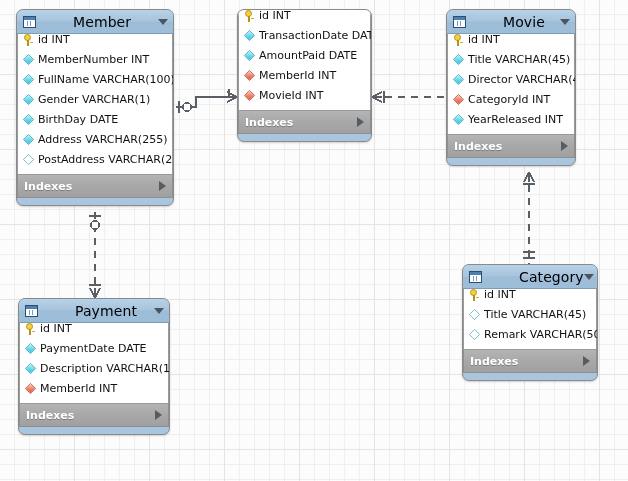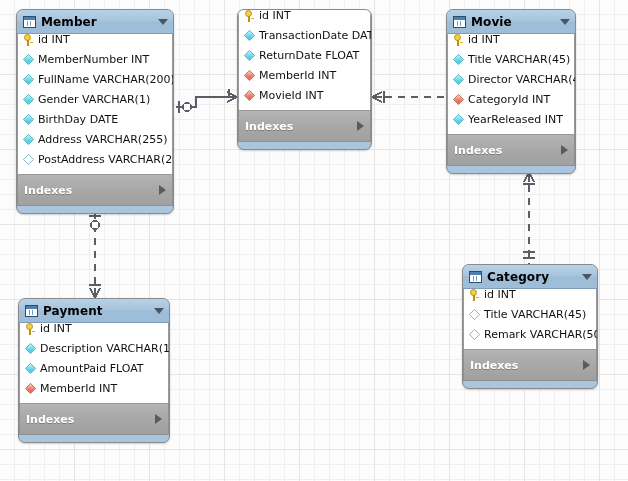--- a/index.html
+++ b/index.html
@@ -51,22 +51,22 @@
   .tbl-icon::before{
     content:"";position:absolute;left:0;right:0;top:0;height:3px;
     background:#4f7fb0;
   }
   .tbl-icon::after{
     content:"";position:absolute;left:3px;top:4px;width:1px;bottom:1px;
     background:#6f9ec6;
     box-shadow:3px 0 0 #6f9ec6;
   }
   .tbl-title{
-    font-size:12px;font-weight:bold;color:#000;
-    letter-spacing:.1px;white-space:nowrap;
+    font-size:14px;font-weight:normal;color:#000;
+    letter-spacing:.1px;white-space:nowrap;margin-left:32px;
   }
   .tbl-caret{
     margin-left:auto;
     width:0;height:0;
     border-left:5px solid transparent;
     border-right:5px solid transparent;
     border-top:6px solid #4b5560;
   }
   .tbl-body{
     background:#ffffff;
@@ -105,21 +105,21 @@
     width:11px;height:11px;
     transform:rotate(45deg) scale(.72);
     box-sizing:border-box;
   }
   .dia-cyan{background:linear-gradient(135deg,#bff4fb 0%,#66d9ec 55%,#2fc2da 100%);border:1px solid #2e93a8;}
   .dia-red{background:linear-gradient(135deg,#ffc9bd 0%,#ef7f69 55%,#d9563c 100%);border:1px solid #a8412c;}
   .dia-hollow{background:#ffffff;border:1px solid #4fa8bb;}
 
   .tbl-idx{
     display:flex;align-items:center;
-    height:32px;
+    height:24px;
     background:linear-gradient(to bottom,#b4b4b4 0%,#a8a8a8 50%,#a0a0a0 100%);
     border:1px solid #8f8f8f;
     border-top:1px solid #9a9a9a;
     padding:0 6px 0 6px;
     box-sizing:border-box;
     text-align:right;
   }
   .idx-label{
     font-size:11px;font-weight:bold;color:#ffffff;
     text-shadow:0 1px 0 rgba(0,0,0,.25);
@@ -200,21 +200,21 @@
             <span class="kb"></span>
           </span>
           <span class="col-name">id INT</span>
         </div>
         <div class="col">
           <span class="ic ic-dia dia-cyan"></span>
           <span class="col-name">MemberNumber INT</span>
         </div>
         <div class="col">
           <span class="ic ic-dia dia-cyan"></span>
-          <span class="col-name">FullName VARCHAR(200)</span>
+          <span class="col-name">FullName VARCHAR(100)</span>
         </div>
         <div class="col">
           <span class="ic ic-dia dia-cyan"></span>
           <span class="col-name">Gender VARCHAR(1)</span>
         </div>
         <div class="col">
           <span class="ic ic-dia dia-cyan"></span>
           <span class="col-name">BirthDay DATE</span>
         </div>
         <div class="col">
@@ -239,21 +239,21 @@
             <span class="kb"></span>
           </span>
           <span class="col-name">id INT</span>
         </div>
         <div class="col">
           <span class="ic ic-dia dia-cyan"></span>
           <span class="col-name">TransactionDate DATE</span>
         </div>
         <div class="col">
           <span class="ic ic-dia dia-cyan"></span>
-          <span class="col-name">ReturnDate FLOAT</span>
+          <span class="col-name">AmountPaid DATE</span>
         </div>
         <div class="col">
           <span class="ic ic-dia dia-red"></span>
           <span class="col-name">MemberId INT</span>
         </div>
         <div class="col">
           <span class="ic ic-dia dia-red"></span>
           <span class="col-name">MovieId INT</span>
         </div>
       </div>
@@ -335,25 +335,25 @@
       <div class="tbl-body">
         <div class="col">
           <span class="ic ic-key">
             <span class="kh"></span>
             <span class="kb"></span>
           </span>
           <span class="col-name">id INT</span>
         </div>
         <div class="col">
           <span class="ic ic-dia dia-cyan"></span>
+          <span class="col-name">PaymentDate DATE</span>
+        </div>
+        <div class="col">
+          <span class="ic ic-dia dia-cyan"></span>
           <span class="col-name">Description VARCHAR(100)</span>
-        </div>
-        <div class="col">
-          <span class="ic ic-dia dia-cyan"></span>
-          <span class="col-name">AmountPaid FLOAT</span>
         </div>
         <div class="col">
           <span class="ic ic-dia dia-red"></span>
           <span class="col-name">MemberId INT</span>
         </div>
       </div>
       <div class="tbl-idx">
         <span class="idx-label">Indexes</span>
         <span class="idx-arrow"></span>
       </div>

